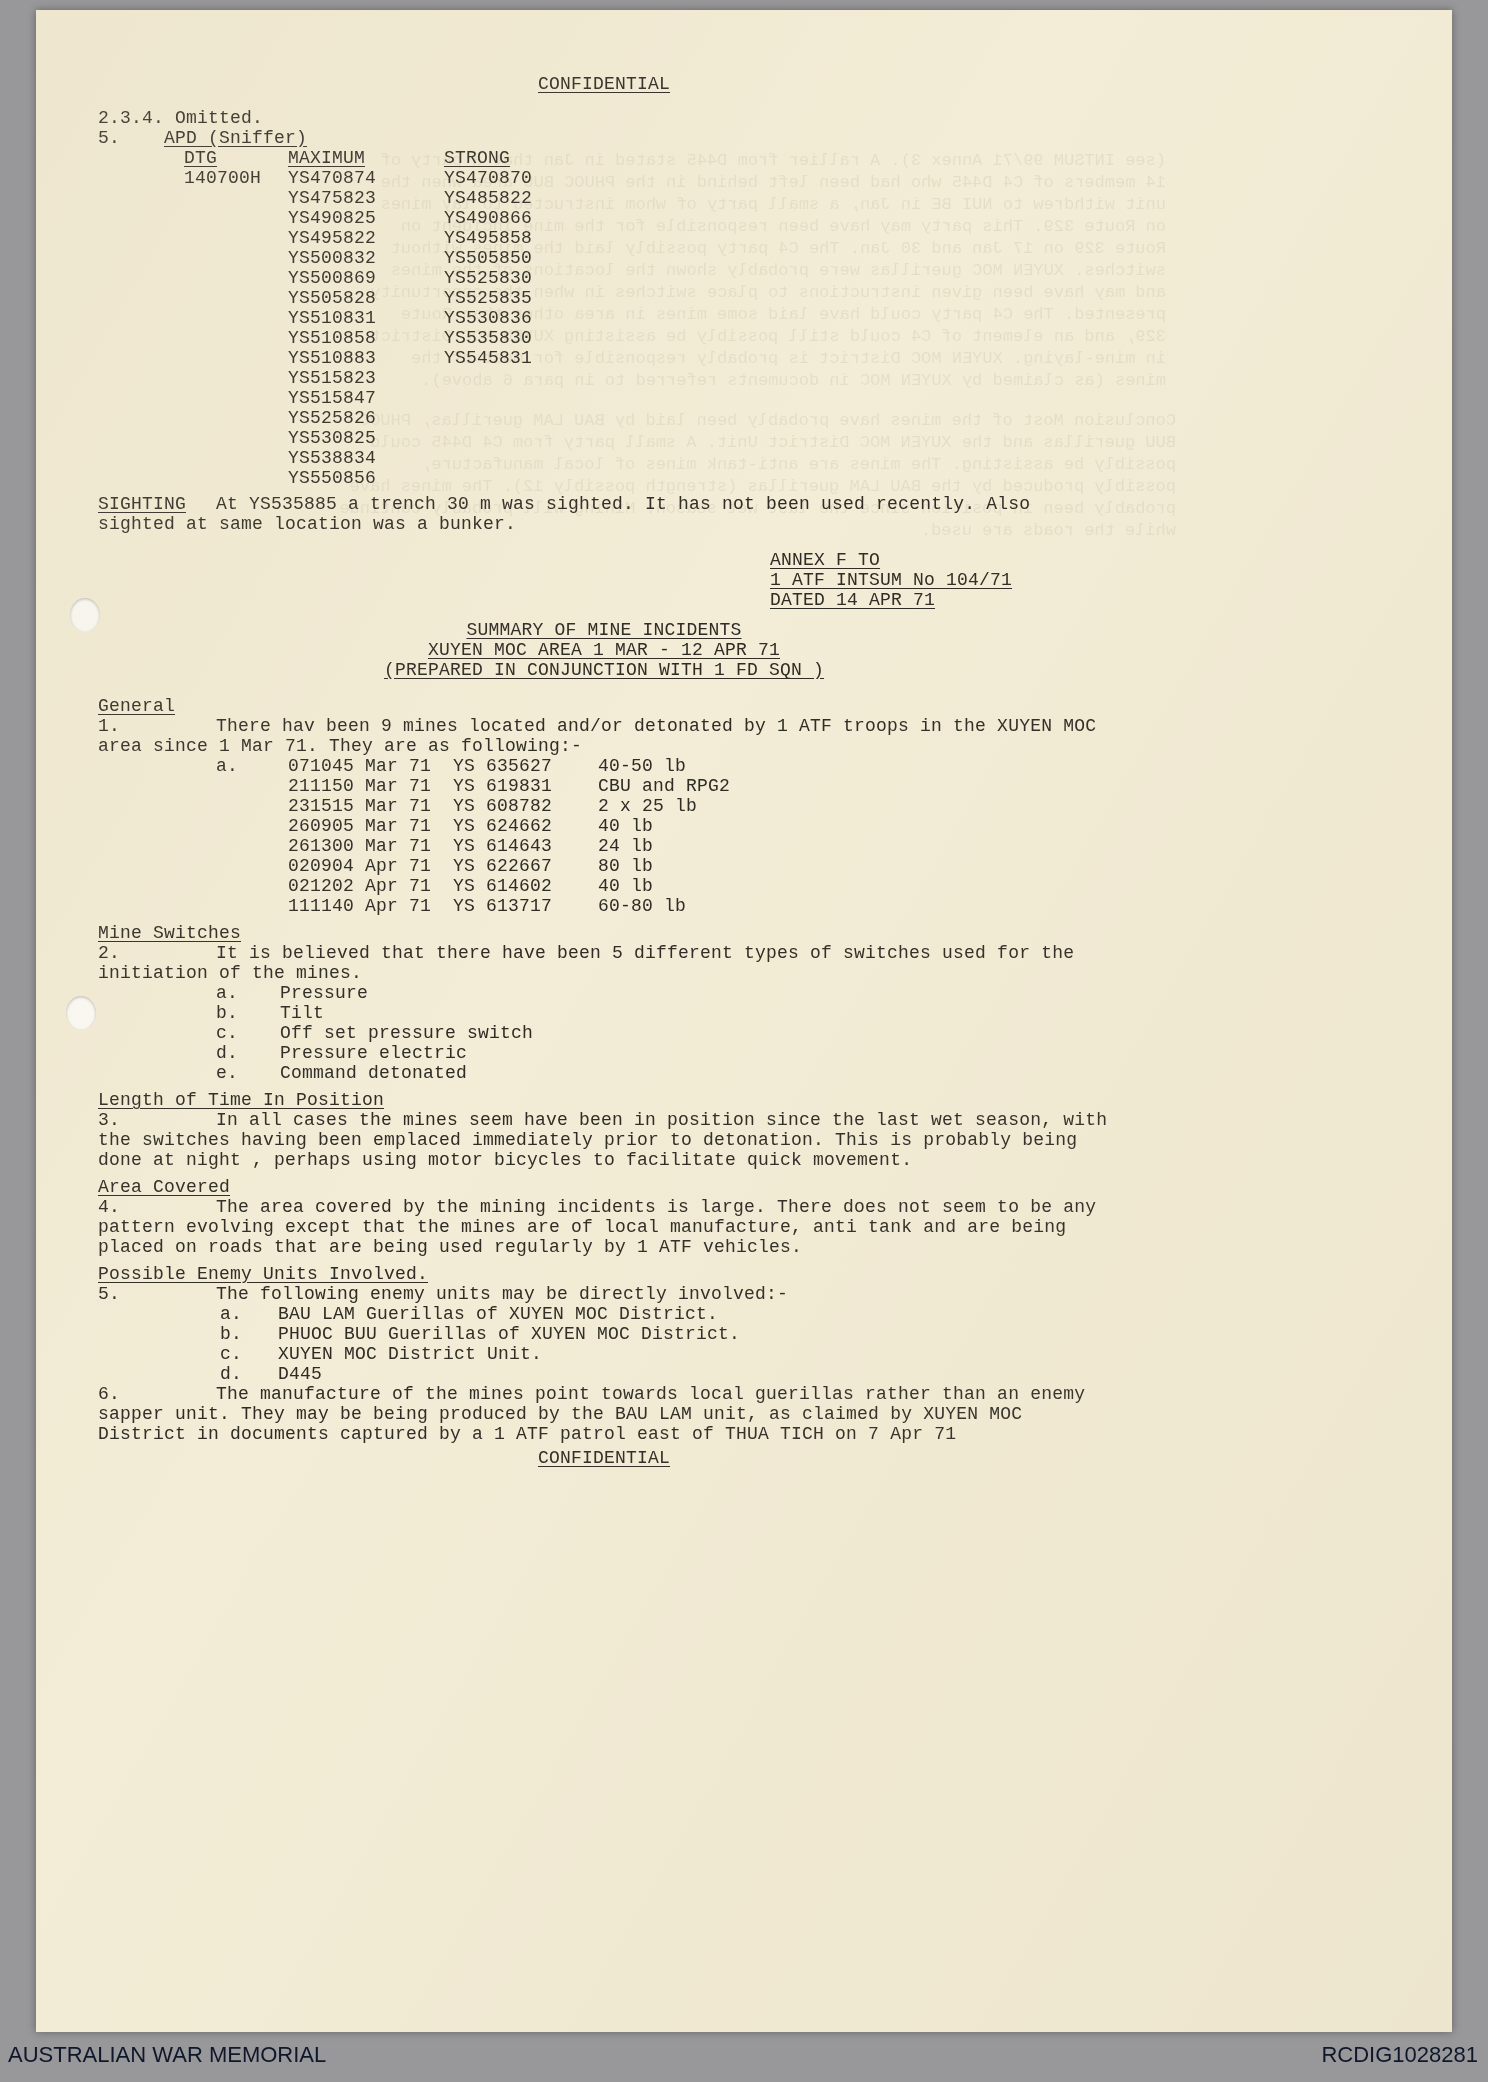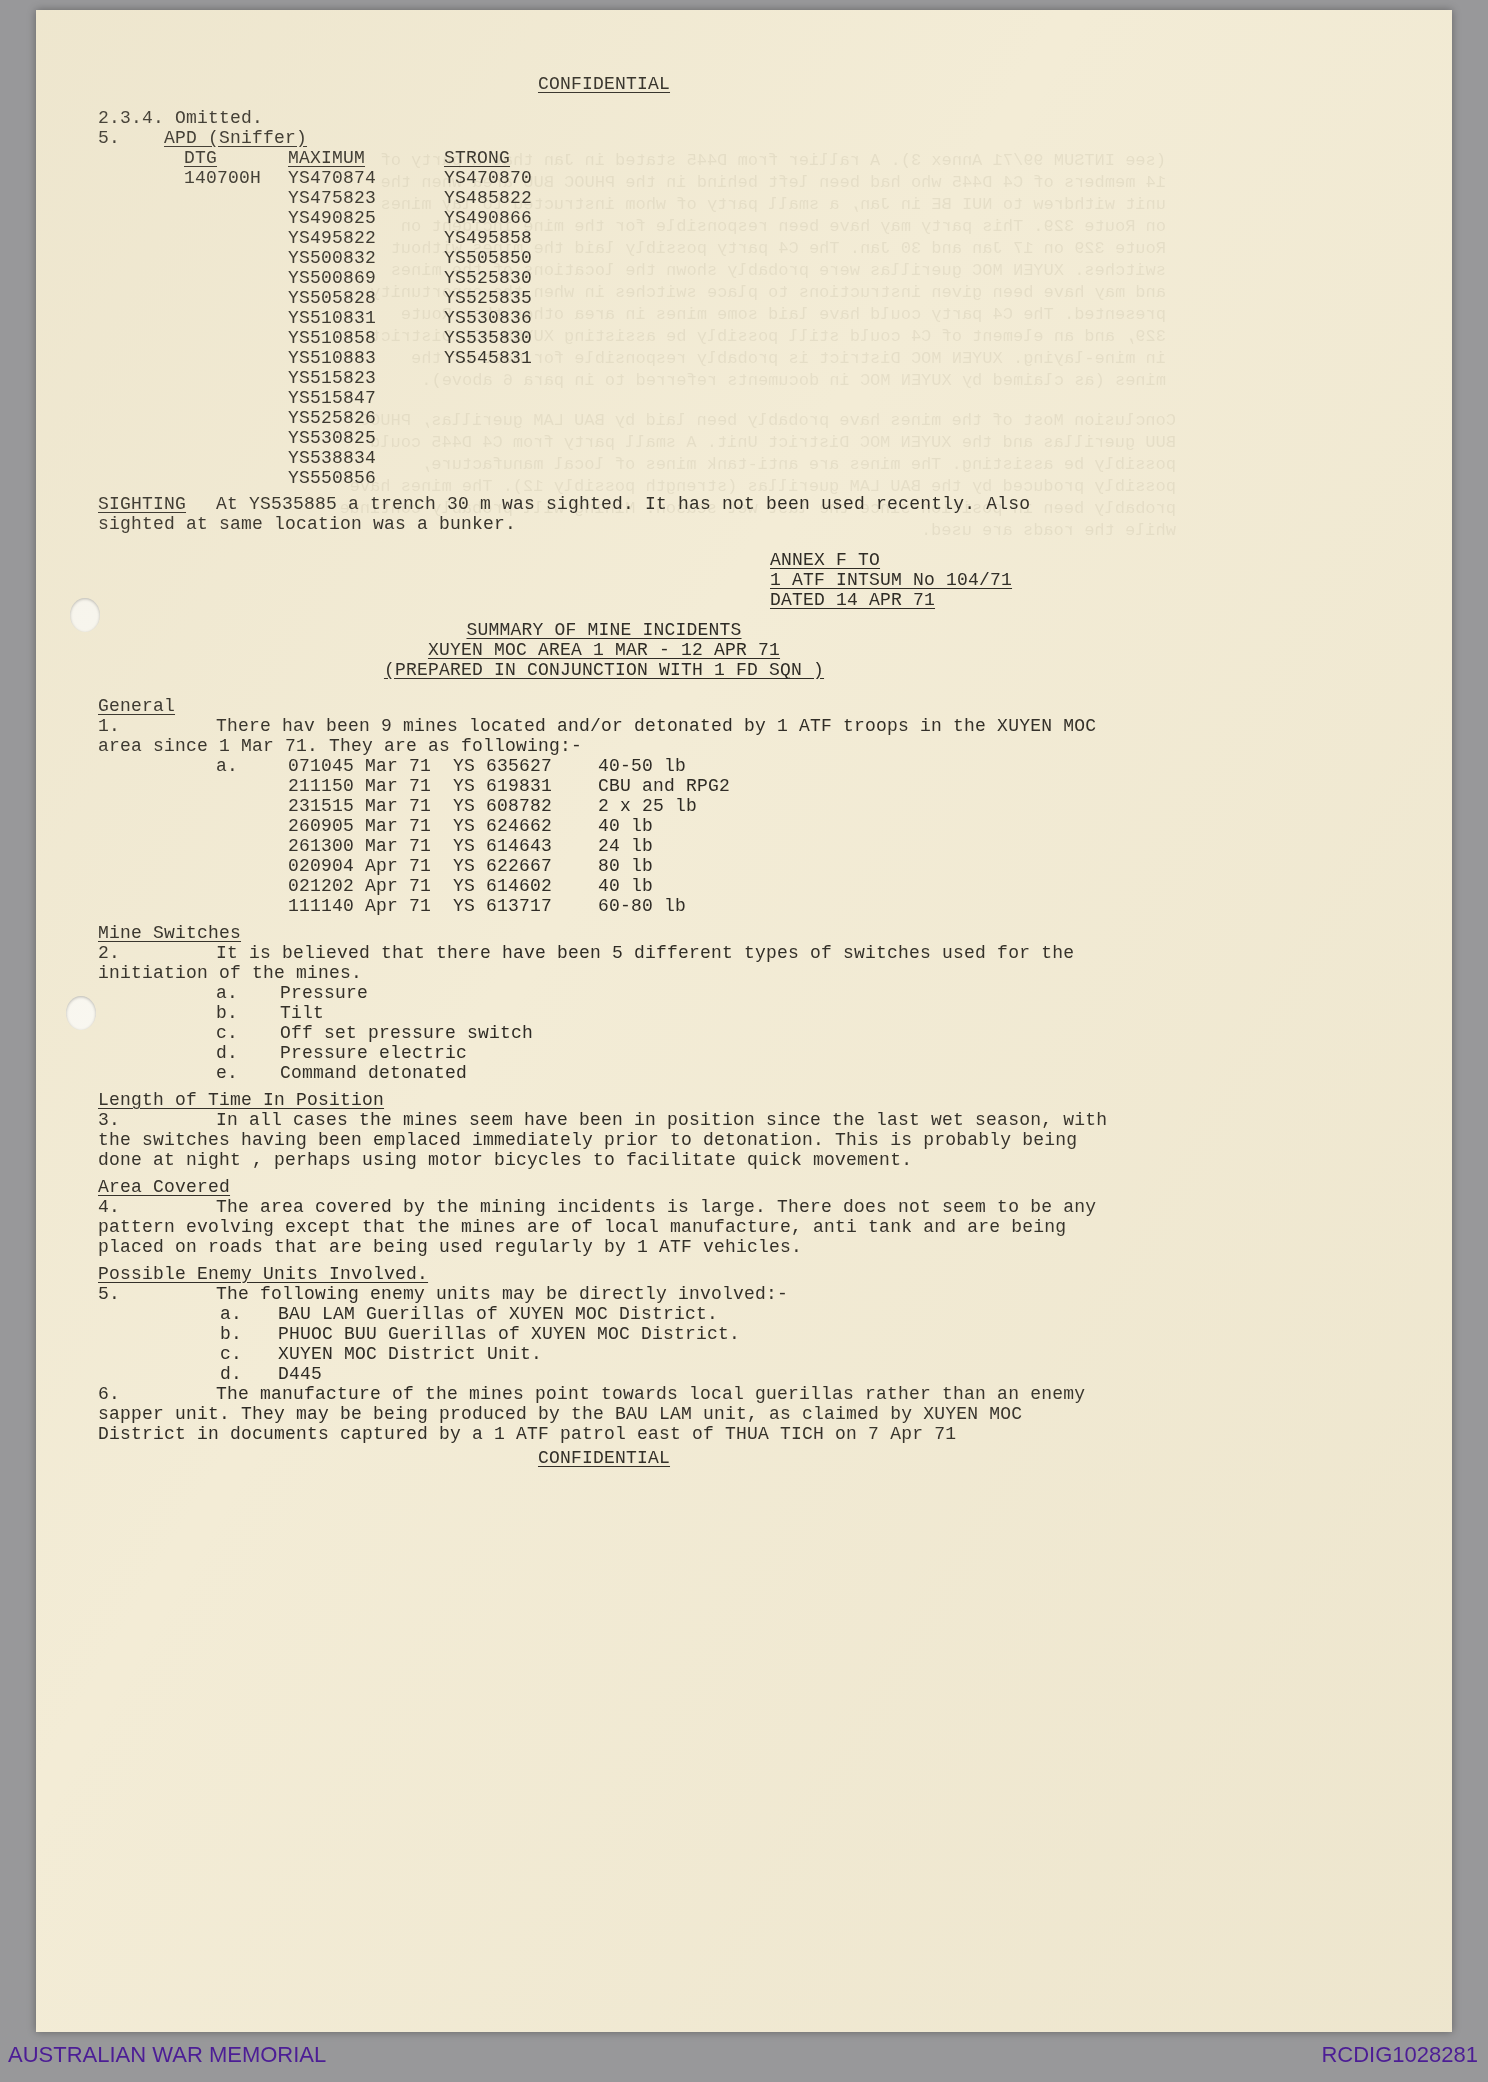--- a/index.html
+++ b/index.html
@@ -55,21 +55,21 @@
   .bleed {
     position:absolute; transform:scaleX(-1); opacity:.085; color:#5d5336;
     filter:blur(.7px); font-size:17px; line-height:22px; pointer-events:none;
   }
   .bleed1 { left:330px; top:140px; width:800px; }
   .bleed2 { left:300px; top:400px; width:840px; }
   .footer {
     position:absolute; left:0; right:0; bottom:0; height:50px;
     display:flex; justify-content:space-between; align-items:center;
     padding:0 10px 4px 8px;
-    color:#4c1d95; font-family:"Liberation Sans","DejaVu Sans",sans-serif;
+    color:#0f172a; font-family:"Liberation Sans","DejaVu Sans",sans-serif;
     font-size:22px;
   }
 </style>
 </head>
 <body>
 
 <div class="paper">
 
   <div class="bleed bleed1">(see INTSUM 99/71 Annex 3). A rallier from D445 stated in Jan that a party of 14 members of C4 D445 who had been left behind in the PHUOC BUU area when the unit withdrew to NUI BE in Jan, a small party of whom instructed to lay mines on Route 329. This party may have been responsible for the mine incident on Route 329 on 17 Jan and 30 Jan. The C4 party possibly laid the mines without switches. XUYEN MOC guerillas were probably shown the locations of the mines and may have been given instructions to place switches in when the opportunity presented. The C4 party could have laid some mines in area other than Route 329, and an element of C4 could still possibly be assisting XUYEN MOC District in mine-laying. XUYEN MOC District is probably responsible for most of the mines (as claimed by XUYEN MOC in documents referred to in para 6 above).</div>
   <div class="bleed bleed2">Conclusion  Most of the mines have probably been laid by BAU LAM guerillas, PHUOC BUU guerillas and the XUYEN MOC District Unit. A small party from C4 D445 could possibly be assisting. The mines are anti-tank mines of local manufacture, possibly produced by the BAU LAM guerillas (strength possibly 12). The mines have probably been in position since the last wet season. Mining will probably continue while the roads are used.</div>

